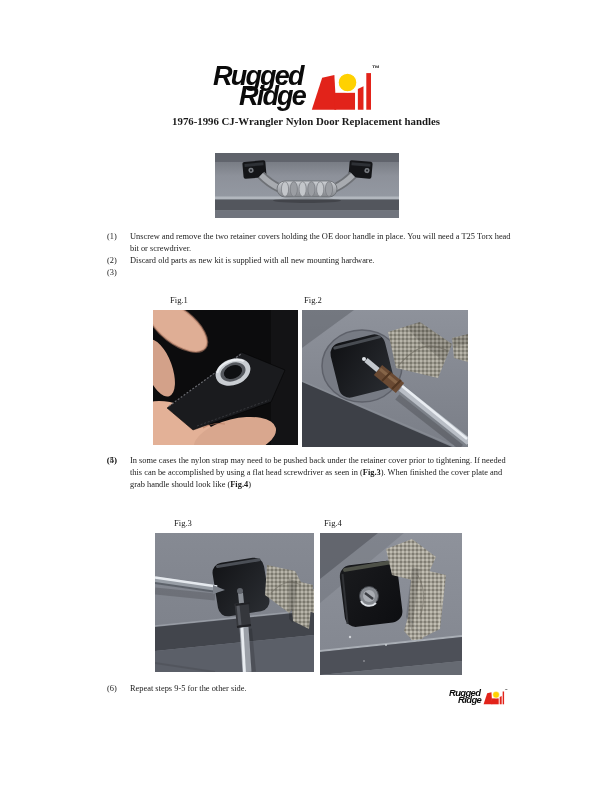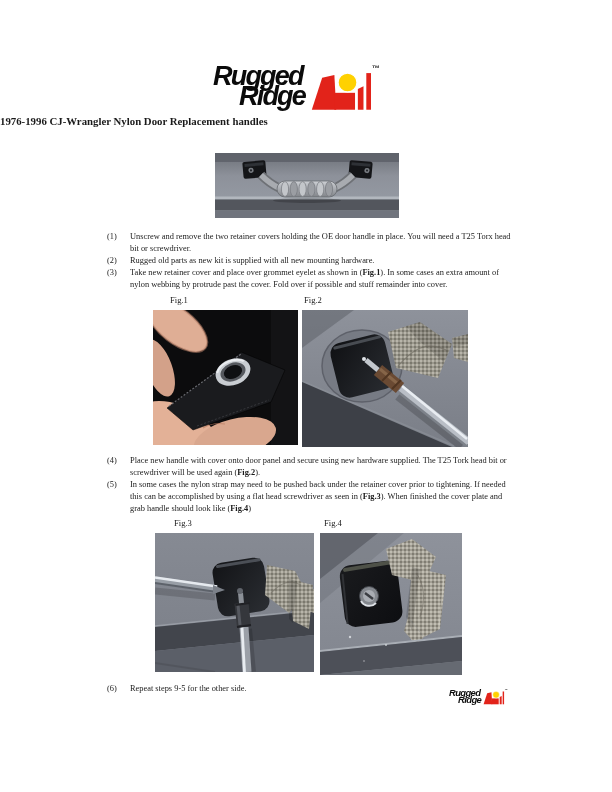--- a/index.html
+++ b/index.html
@@ -11,21 +11,21 @@
   .logo-top{left:213px;top:66px;}
   .logo-bottom-wrap{position:absolute;left:449px;top:689px;transform:scale(0.35);transform-origin:0 0;}
   .logo-text{font-family:"Liberation Sans", sans-serif;font-weight:bold;font-style:italic;
              font-size:27px;line-height:21px;letter-spacing:-1.8px;color:#0b0b0b;white-space:nowrap;}
   .logo-text .l2{padding-left:26px;margin-top:-1px;}
   .logo-icon{margin-left:4px;margin-top:2px;}
   .logo-tm{font-family:"Liberation Sans", sans-serif;font-size:8px;font-style:normal;
            font-weight:bold;color:#222;margin-left:1px;margin-top:-2px;}
 
   
-  .title{position:absolute;left:0;top:114px;width:612px;text-align:left;
+  .title{position:absolute;left:0;top:114px;width:612px;text-align:center;
          font-weight:bold;font-size:10.8px;line-height:14px;}
 
   
   .photo{position:absolute;display:block;}
   #photo-overview{left:215px;top:153px;}
   #photo-fig1{left:153px;top:310px;}
   #photo-fig2{left:302px;top:310px;}
   #photo-fig3{left:155px;top:533px;}
   #photo-fig4{left:320px;top:533px;}
 
@@ -113,25 +113,24 @@
     <ellipse cx="114" cy="36" rx="3.6" ry="7.4" fill="#9b9ea3" stroke="#74777c" stroke-width="0.7"></ellipse>
   </svg>
 
   <div id="steps-a" class="steps">
     <div class="step">
       <span class="step-num">(1)</span>
       <span class="step-text"><span>Unscrew and remove the two retainer covers holding the OE door handle in place. You will need a T25 Torx head bit or screwdriver.</span></span>
     </div>
     <div class="step">
       <span class="step-num">(2)</span>
-      <span class="step-text"><span>Rugged old parts as new kit is supplied with all new mounting hardware.</span></span>
+      <span class="step-text"><span>Discard old parts as new kit is supplied with all new mounting hardware.</span></span>
     </div>
     <div class="step">
       <span class="step-num">(3)</span>
-      <span class="step-text"><span> Take new retainer cover and place over grommet eyelet as shown in (</span><b>Fig.1</b><span>). In some cases an extra amount of nylon webbing by protrude past the cover. Fold over if possible and stuff remainder into cover.</span></span>
     </div>
   </div>
 
   <div id="figlabel-1" class="figlabel">Fig.1</div>
   <div id="figlabel-2" class="figlabel">Fig.2</div>
 
   <svg id="photo-fig1" class="photo" width="145" height="135" viewBox="0 0 145 135">
     <rect width="145" height="135" fill="#0c0c0d"></rect>
     <rect x="118" y="0" width="27" height="135" fill="#131315"></rect>
     <ellipse cx="24" cy="16" rx="36" ry="17" transform="rotate(38 24 16)" fill="#dfae95"></ellipse>
@@ -189,21 +188,20 @@
     <line x1="96" y1="74" x2="78" y2="59" stroke="#8d6c4e" stroke-width="3" opacity="0.8"></line>
     <line x1="90" y1="79" x2="99" y2="70" stroke="#503521" stroke-width="2"></line>
     <line x1="80" y1="71" x2="89" y2="62" stroke="#503521" stroke-width="2"></line>
     <line x1="76" y1="60" x2="64" y2="50" stroke="#c3c8ce" stroke-width="5"></line>
     <circle cx="62" cy="49" r="2" fill="#dfe3e8"></circle>
   </svg>
 
   <div id="steps-b" class="steps">
     <div class="step">
       <span class="step-num">(4)</span>
-      <span class="step-text"><span>Place new handle with cover onto door panel and secure using new hardware supplied. The T25 Tork head bit or screwdriver will be used again (</span><b>Fig.2</b><span>).</span></span>
     </div>
     <div class="step">
       <span class="step-num">(5)</span>
       <span class="step-text"><span>In some cases the nylon strap may need to be pushed back under the retainer cover prior to tightening. If needed this can be accomplished by using a flat head screwdriver as seen in (</span><b>Fig.3</b><span>).  When finished the cover plate and grab handle should look like (</span><b>Fig.4</b><span>)</span></span>
     </div>
   </div>
 
   <div id="figlabel-3" class="figlabel">Fig.3</div>
   <div id="figlabel-4" class="figlabel">Fig.4</div>
 

